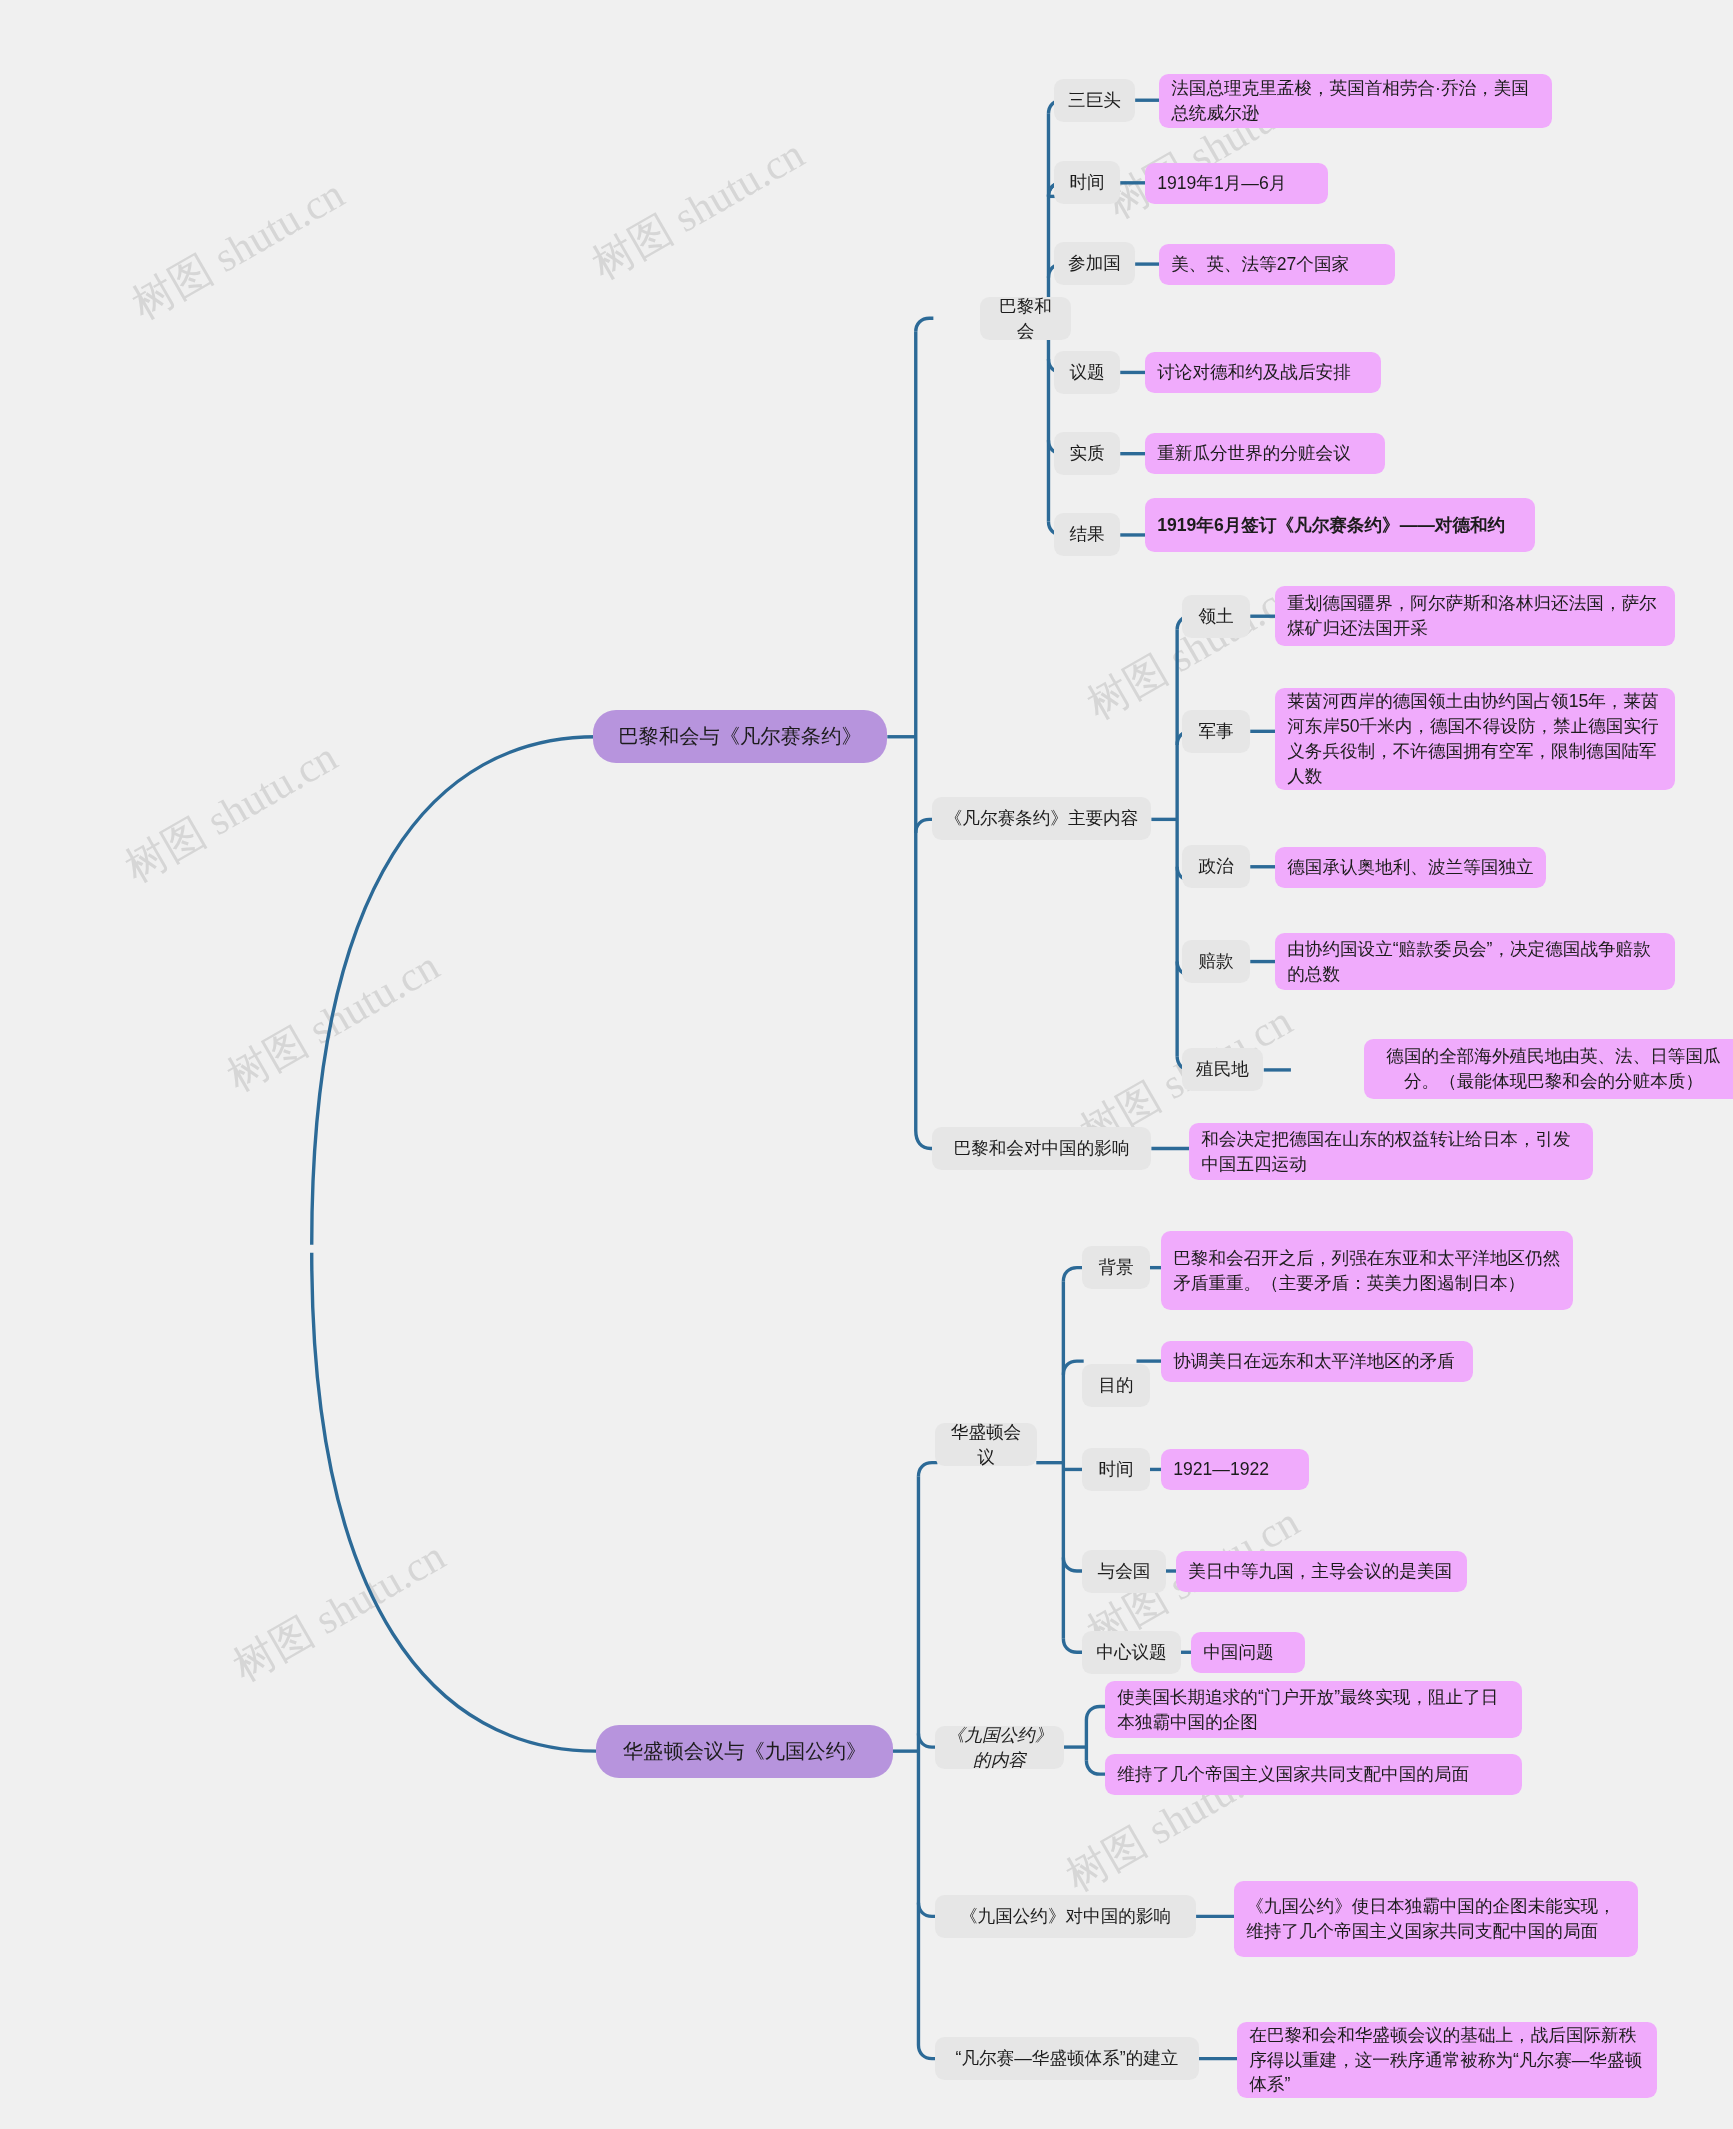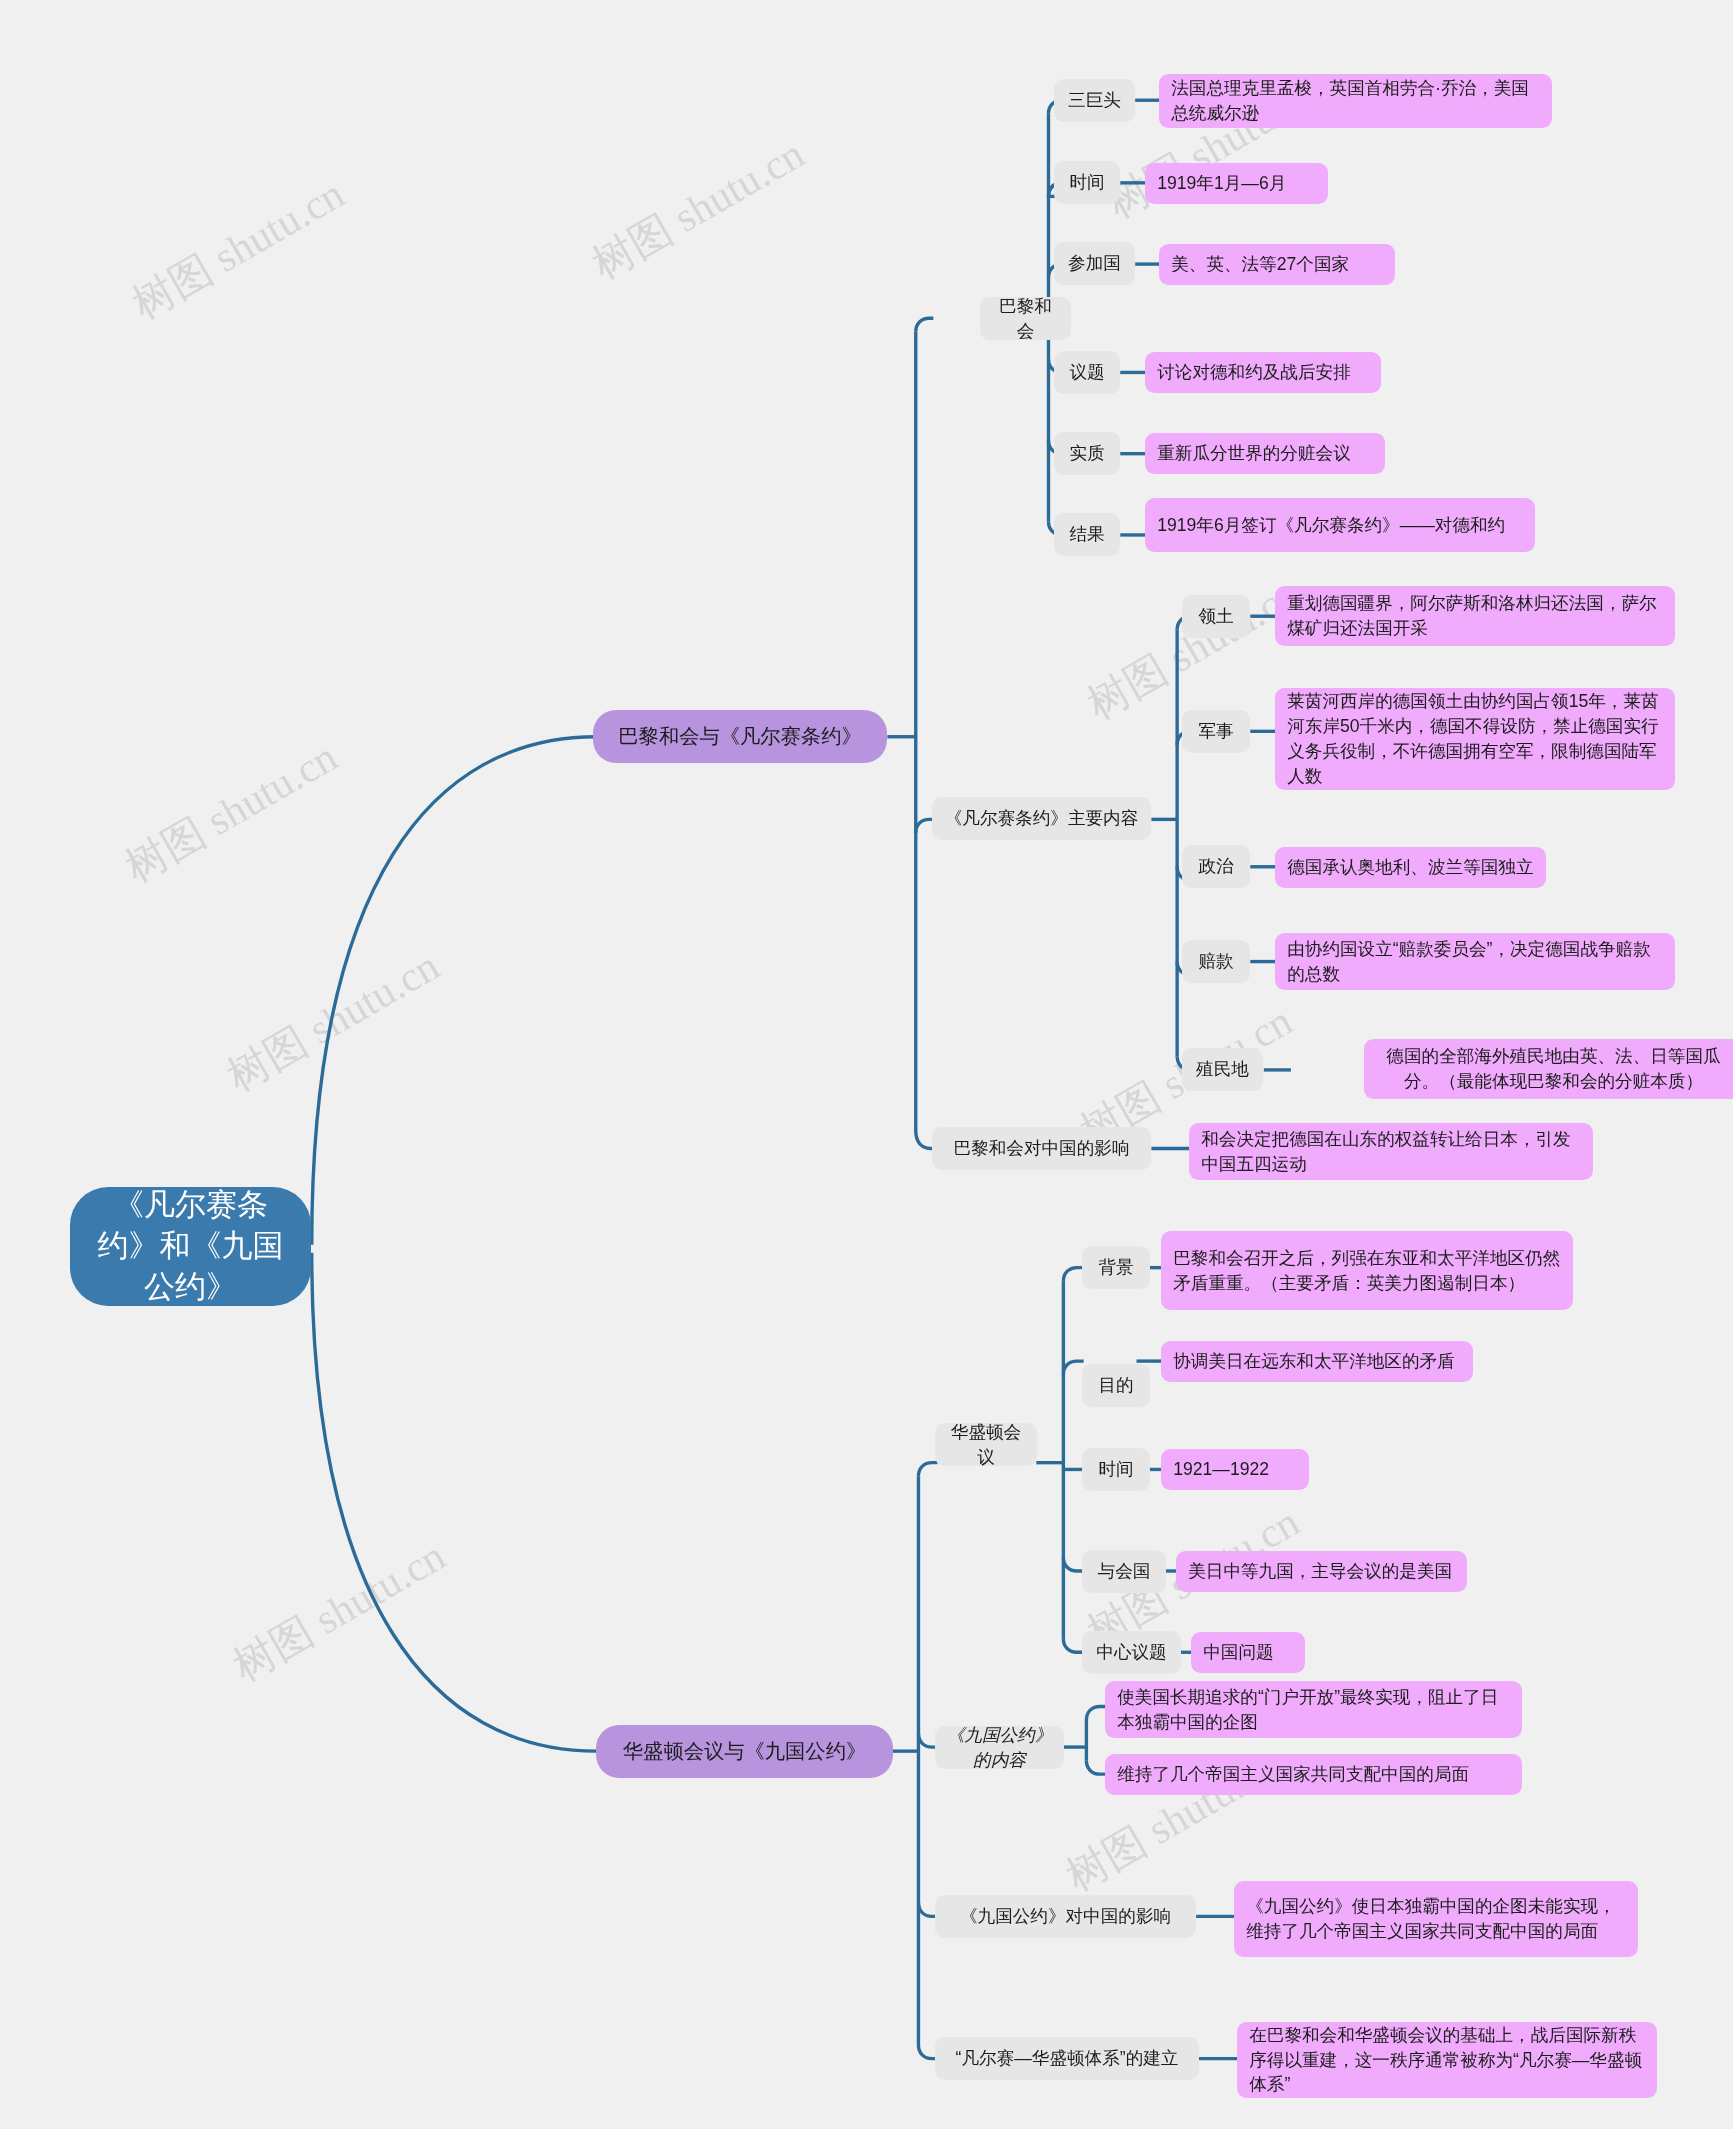--- a/index.html
+++ b/index.html
@@ -171,21 +171,20 @@
     <line x1="1846" y1="1420" x2="1886" y2="1420"></line>
     <line x1="1866" y1="1580" x2="1906" y2="1580"></line>
 
     <line x1="1678" y1="1872" x2="1718" y2="1872"></line>
     <line x1="1678" y1="2010" x2="1718" y2="2010"></line>
     <line x1="1678" y1="2170" x2="1718" y2="2170"></line>
     <line x1="1700" y1="2320" x2="1740" y2="2320"></line>
     <line x1="1722" y1="2440" x2="1762" y2="2440"></line>
   </svg>
 
-  <div class="node root" style="left:70px;top:1187px;width:241px;height:119px;">《凡尔赛条约》和《九国公约》</div>
 
   <div class="node cat" style="left:593px;top:710px;width:294px;height:53px;">巴黎和会与《凡尔赛条约》</div>
 
   <div class="node key" style="left:980px;top:297px;width:91px;height:43px;">巴黎和会</div>
 
   <div class="node key" style="left:932px;top:797px;width:219px;height:43px;">《凡尔赛条约》主要内容</div>
 
   <div class="node key" style="left:932px;top:1127px;width:219px;height:43px;">巴黎和会对中国的影响</div>
 
   <div class="node key" style="left:1054px;top:79px;width:81px;height:43px;">三巨头</div>
@@ -197,21 +196,21 @@
   <div class="node key" style="left:1054px;top:242px;width:81px;height:43px;">参加国</div>
   <div class="node leaf" style="left:1159px;top:244px;width:236px;height:41px;">美、英、法等27个国家</div>
 
   <div class="node key" style="left:1054px;top:351px;width:66px;height:43px;">议题</div>
   <div class="node leaf" style="left:1145px;top:352px;width:236px;height:41px;">讨论对德和约及战后安排</div>
 
   <div class="node key" style="left:1054px;top:432px;width:66px;height:43px;">实质</div>
   <div class="node leaf" style="left:1145px;top:433px;width:240px;height:41px;">重新瓜分世界的分赃会议</div>
 
   <div class="node key" style="left:1054px;top:513px;width:66px;height:43px;">结果</div>
-  <div class="node leaf" style="left:1145px;top:498px;width:390px;height:54px;">1919年6月签订《凡尔赛条约》——对德和约</div>
+  <div class="node leaf" style="left:1145px;top:498px;width:390px;height:54px;font-weight:bold;">1919年6月签订《凡尔赛条约》——对德和约</div>
 
   <div class="node key" style="left:1182px;top:595px;width:68px;height:43px;">领土</div>
   <div class="node leaf" style="left:1275px;top:586px;width:400px;height:60px;">重划德国疆界，阿尔萨斯和洛林归还法国，萨尔煤矿归还法国开采</div>
 
   <div class="node key" style="left:1182px;top:710px;width:68px;height:43px;">军事</div>
   <div class="node leaf" style="left:1275px;top:688px;width:400px;height:102px;">莱茵河西岸的德国领土由协约国占领15年，莱茵河东岸50千米内，德国不得设防，禁止德国实行义务兵役制，不许德国拥有空军，限制德国陆军人数</div>
 
   <div class="node key" style="left:1182px;top:845px;width:68px;height:43px;">政治</div>
   <div class="node leaf" style="left:1275px;top:847px;width:271px;height:41px;">德国承认奥地利、波兰等国独立</div>
 

